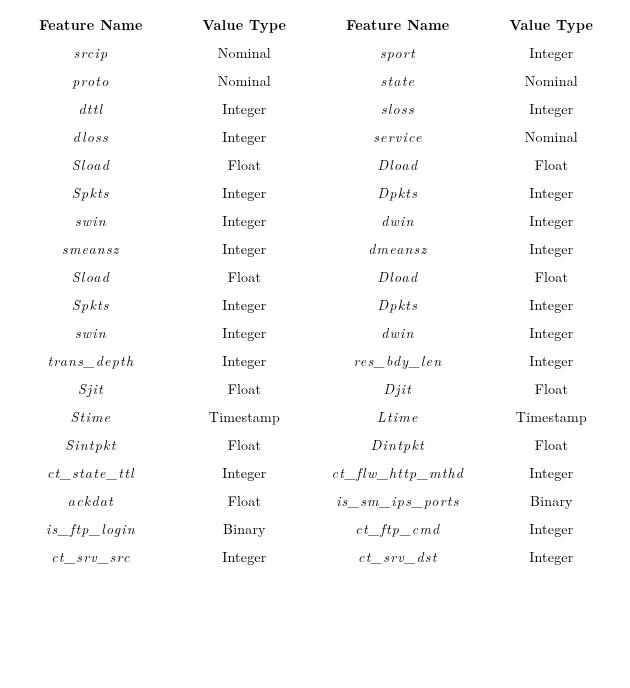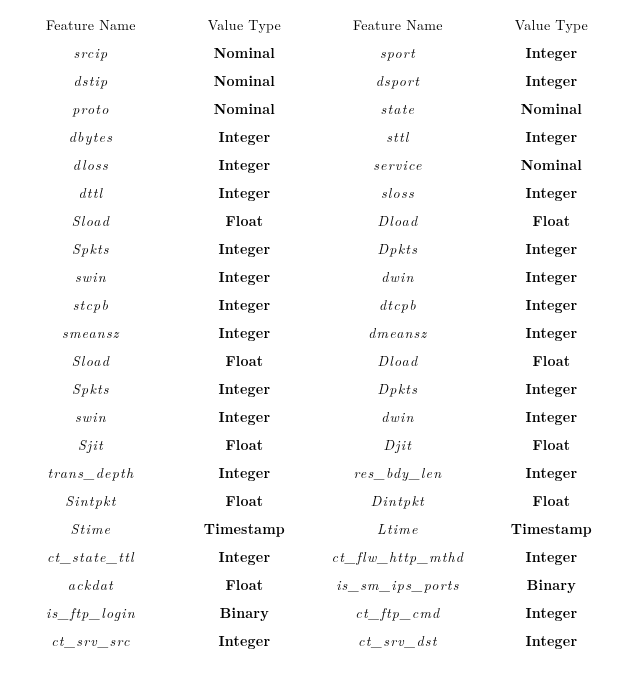--- a/index.html
+++ b/index.html
@@ -16,31 +16,30 @@
     border-collapse: collapse;
     width: 100%;
     table-layout: fixed;
   }
   th, td {
     text-align: center;
     padding: 4px 2px;
     font-weight: normal;
   }
   th {
-    font-weight: normal;
+    font-weight: bold;
     letter-spacing: 0.3px;
   }
   td.name {
     font-style: italic;
     letter-spacing: 1.2px;
     margin-top: 40px;
   }
   td.val {
     letter-spacing: 0.2px;
-    font-weight: bold;
   }
   col.c-name { width: 27%; }
   col.c-val  { width: 23%; }
 </style>
 </head>
 <body>
 
 <table>
   <colgroup>
     <col class="c-name">
@@ -57,71 +56,53 @@
     </tr>
   </thead>
   <tbody id="tbody">
       <tr>
         <td class="name">srcip</td>
         <td class="val">Nominal</td>
         <td class="name">sport</td>
         <td class="val">Integer</td>
       </tr>
       <tr>
-        <td class="name">dstip</td>
-        <td class="val">Nominal</td>
-        <td class="name">dsport</td>
-        <td class="val">Integer</td>
-      </tr>
-      <tr>
         <td class="name">proto</td>
         <td class="val">Nominal</td>
         <td class="name">state</td>
         <td class="val">Nominal</td>
       </tr>
       <tr>
-        <td class="name">dbytes</td>
+        <td class="name">dttl</td>
         <td class="val">Integer</td>
-        <td class="name">sttl</td>
+        <td class="name">sloss</td>
         <td class="val">Integer</td>
       </tr>
       <tr>
         <td class="name">dloss</td>
         <td class="val">Integer</td>
         <td class="name">service</td>
         <td class="val">Nominal</td>
-      </tr>
-      <tr>
-        <td class="name">dttl</td>
-        <td class="val">Integer</td>
-        <td class="name">sloss</td>
-        <td class="val">Integer</td>
       </tr>
       <tr>
         <td class="name">Sload</td>
         <td class="val">Float</td>
         <td class="name">Dload</td>
         <td class="val">Float</td>
       </tr>
       <tr>
         <td class="name">Spkts</td>
         <td class="val">Integer</td>
         <td class="name">Dpkts</td>
         <td class="val">Integer</td>
       </tr>
       <tr>
         <td class="name">swin</td>
         <td class="val">Integer</td>
         <td class="name">dwin</td>
-        <td class="val">Integer</td>
-      </tr>
-      <tr>
-        <td class="name">stcpb</td>
-        <td class="val">Integer</td>
-        <td class="name">dtcpb</td>
         <td class="val">Integer</td>
       </tr>
       <tr>
         <td class="name">smeansz</td>
         <td class="val">Integer</td>
         <td class="name">dmeansz</td>
         <td class="val">Integer</td>
       </tr>
       <tr>
         <td class="name">Sload</td>
@@ -135,42 +116,42 @@
         <td class="name">Dpkts</td>
         <td class="val">Integer</td>
       </tr>
       <tr>
         <td class="name">swin</td>
         <td class="val">Integer</td>
         <td class="name">dwin</td>
         <td class="val">Integer</td>
       </tr>
       <tr>
-        <td class="name">Sjit</td>
-        <td class="val">Float</td>
-        <td class="name">Djit</td>
-        <td class="val">Float</td>
-      </tr>
-      <tr>
         <td class="name">trans_depth</td>
         <td class="val">Integer</td>
         <td class="name">res_bdy_len</td>
         <td class="val">Integer</td>
       </tr>
       <tr>
-        <td class="name">Sintpkt</td>
+        <td class="name">Sjit</td>
         <td class="val">Float</td>
-        <td class="name">Dintpkt</td>
+        <td class="name">Djit</td>
         <td class="val">Float</td>
       </tr>
       <tr>
         <td class="name">Stime</td>
         <td class="val">Timestamp</td>
         <td class="name">Ltime</td>
         <td class="val">Timestamp</td>
+      </tr>
+      <tr>
+        <td class="name">Sintpkt</td>
+        <td class="val">Float</td>
+        <td class="name">Dintpkt</td>
+        <td class="val">Float</td>
       </tr>
       <tr>
         <td class="name">ct_state_ttl</td>
         <td class="val">Integer</td>
         <td class="name">ct_flw_http_mthd</td>
         <td class="val">Integer</td>
       </tr>
       <tr>
         <td class="name">ackdat</td>
         <td class="val">Float</td>

